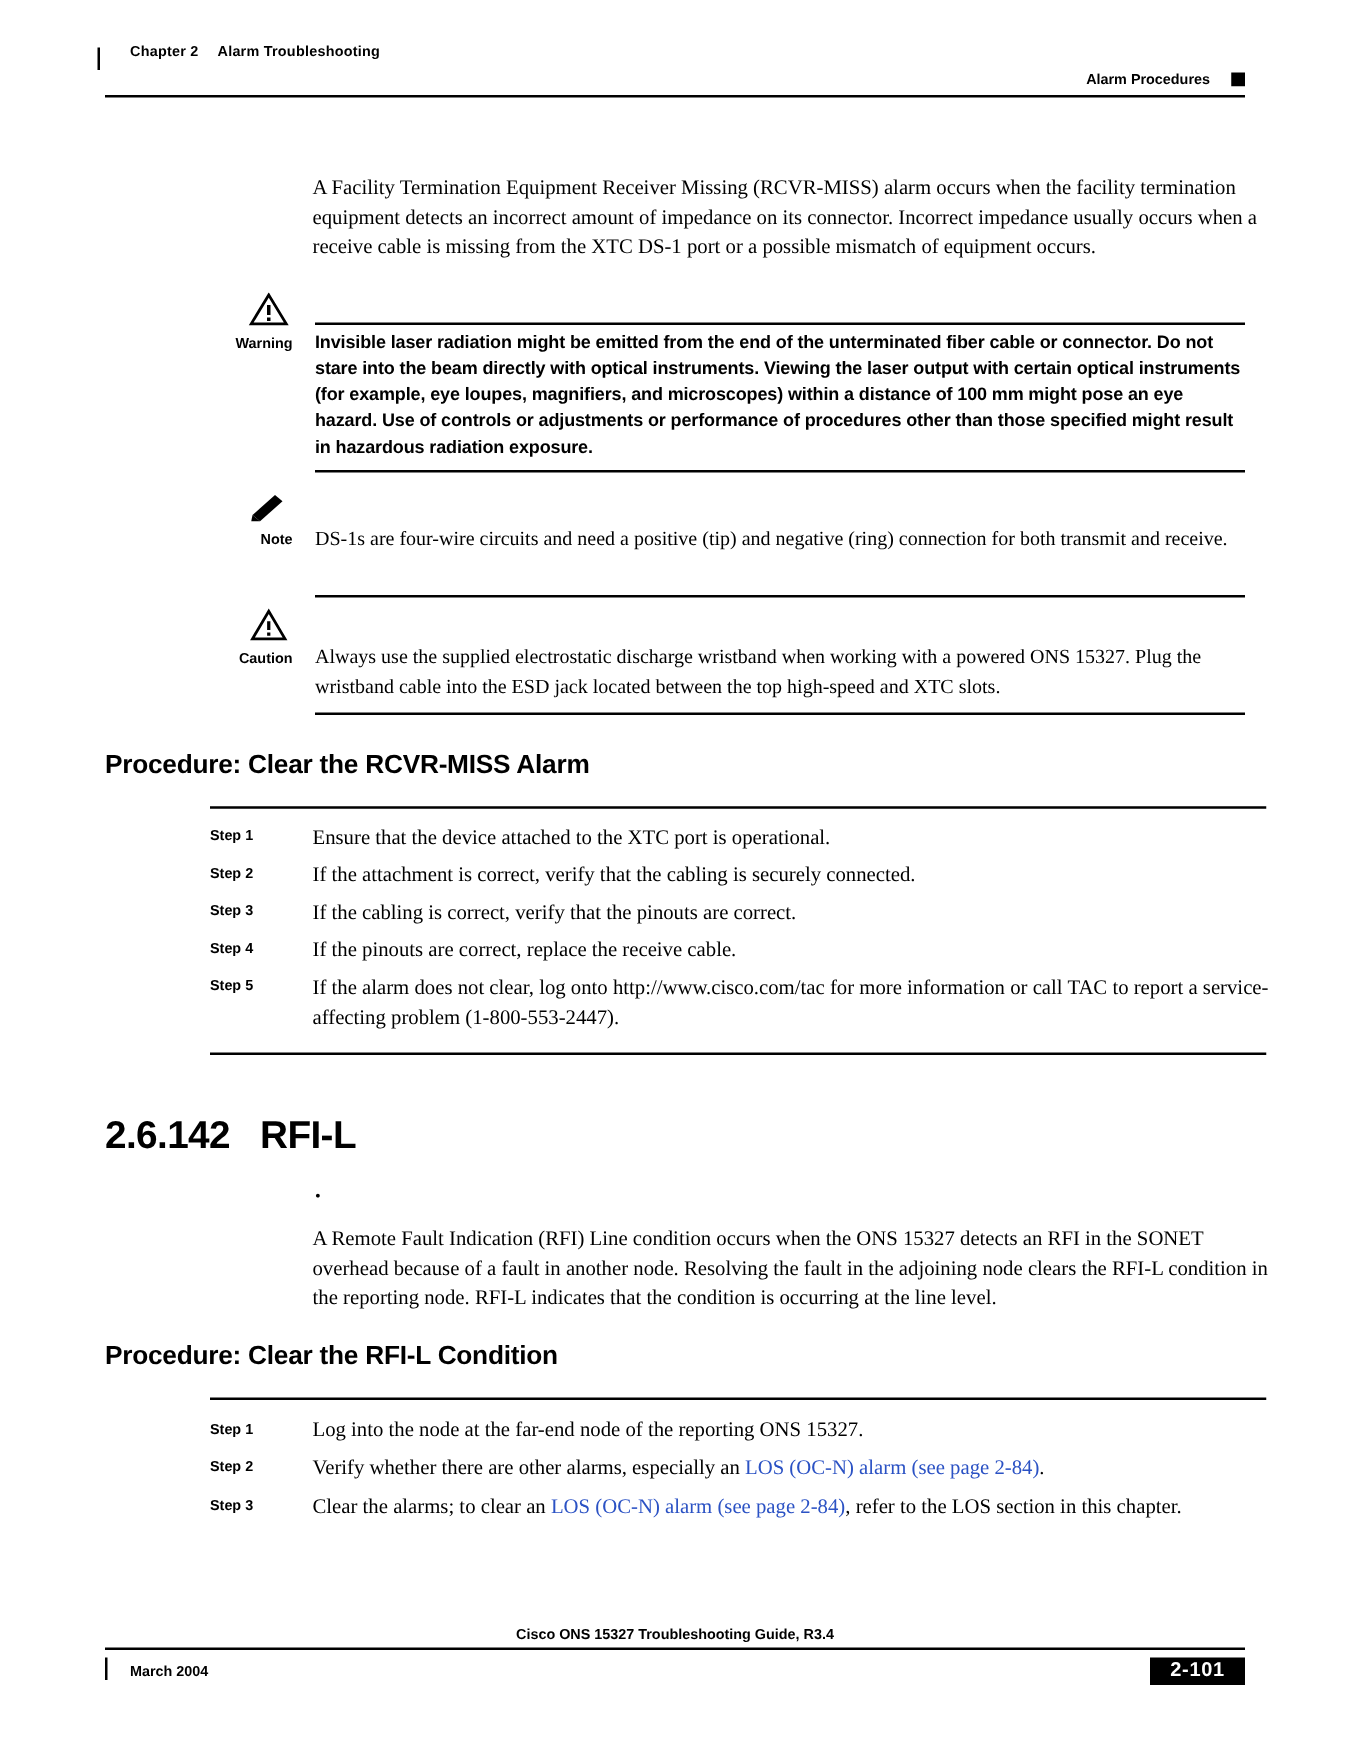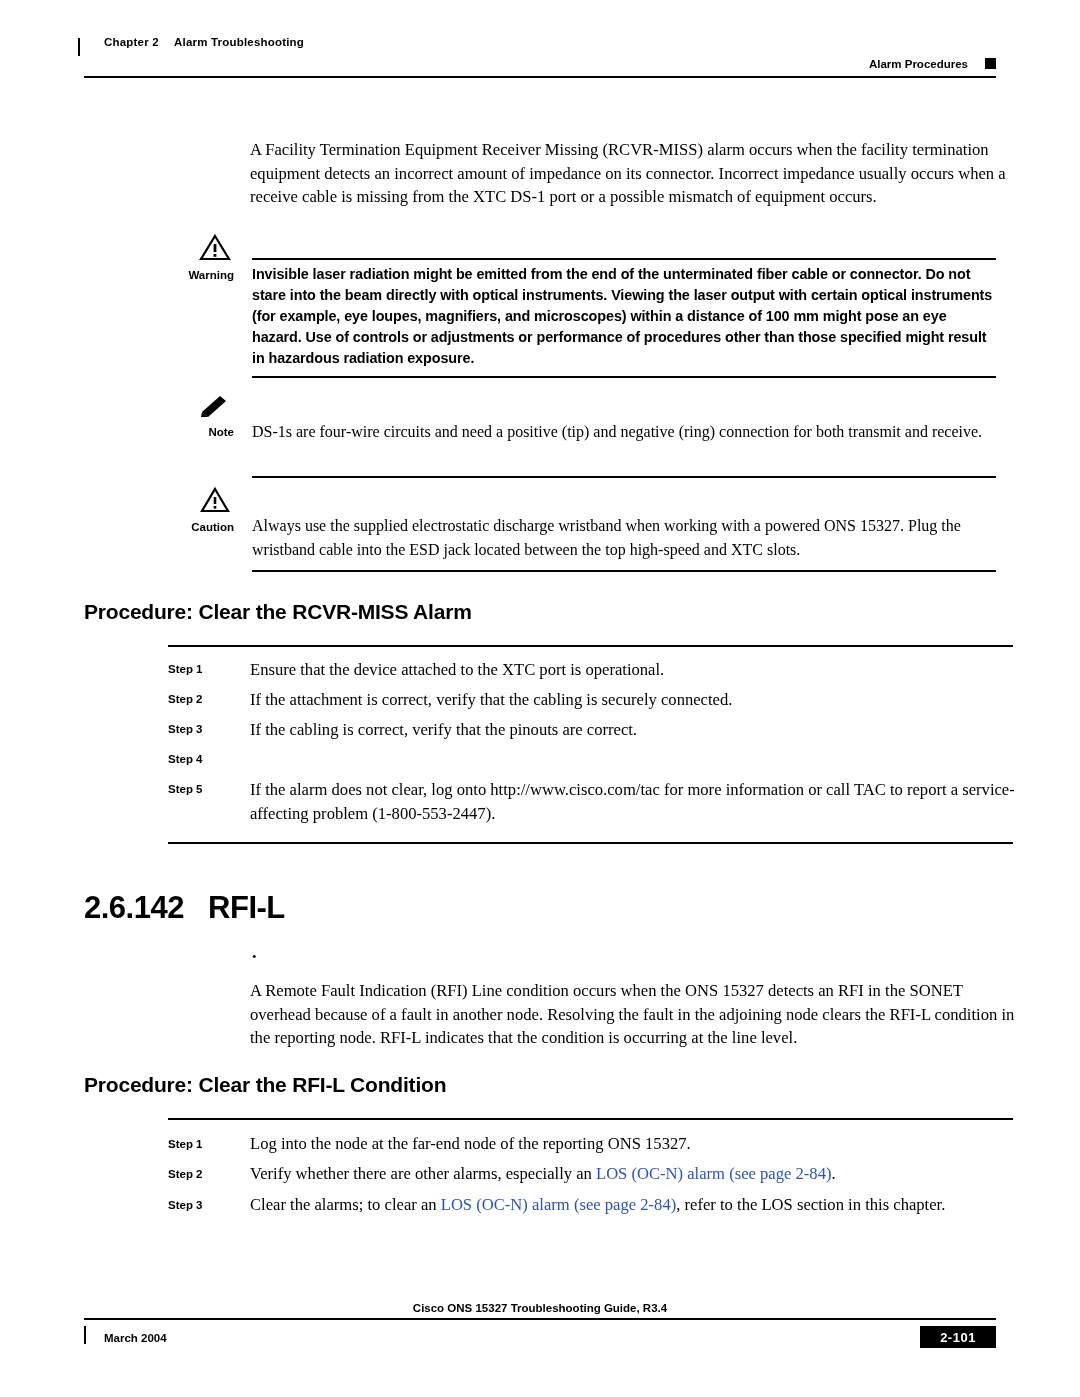--- a/index.html
+++ b/index.html
@@ -256,21 +256,21 @@
   }
   .footer-page {
     position: absolute;
     right: 84px;
     top: 1326px;
     width: 76px;
     height: 22px;
     background: #000;
     color: #fff;
     font-family: "Liberation Sans", sans-serif;
-    font-size: 13px;
+    font-size: 16px;
     font-weight: bold;
     letter-spacing: 0.5px;
     display: flex;
     align-items: center;
     justify-content: center;
   }
 </style>
 </head>
 <body>
 
@@ -333,20 +333,21 @@
   <div class="step-label" style="top:663px;">Step 1</div>
   <div class="step-text" style="top:658px;">Ensure that the device attached to the XTC port is operational.</div>
 
   <div class="step-label" style="top:693px;">Step 2</div>
   <div class="step-text" style="top:688px;">If the attachment is correct, verify that the cabling is securely connected.</div>
 
   <div class="step-label" style="top:723px;">Step 3</div>
   <div class="step-text" style="top:718px;">If the cabling is correct, verify that the pinouts are correct.</div>
 
   <div class="step-label" style="top:753px;">Step 4</div>
+  <div class="step-text" style="top:748px;">If the pinouts are correct, replace the receive cable.</div>
 
   <div class="step-label" style="top:783px;">Step 5</div>
   <div class="step-text" style="top:778px;">If the alarm does not clear, log onto http://www.cisco.com/tac for more information or call TAC to report a service-affecting problem (1-800-553-2447).</div>
 
   <div class="rule-thin" style="top:842px;"></div>
 
   <div class="section-heading" style="top:890px;">
     <span>2.6.142</span>
     <span style="display:inline-block; width:16px;"></span><span>RFI-L</span>
   </div>

